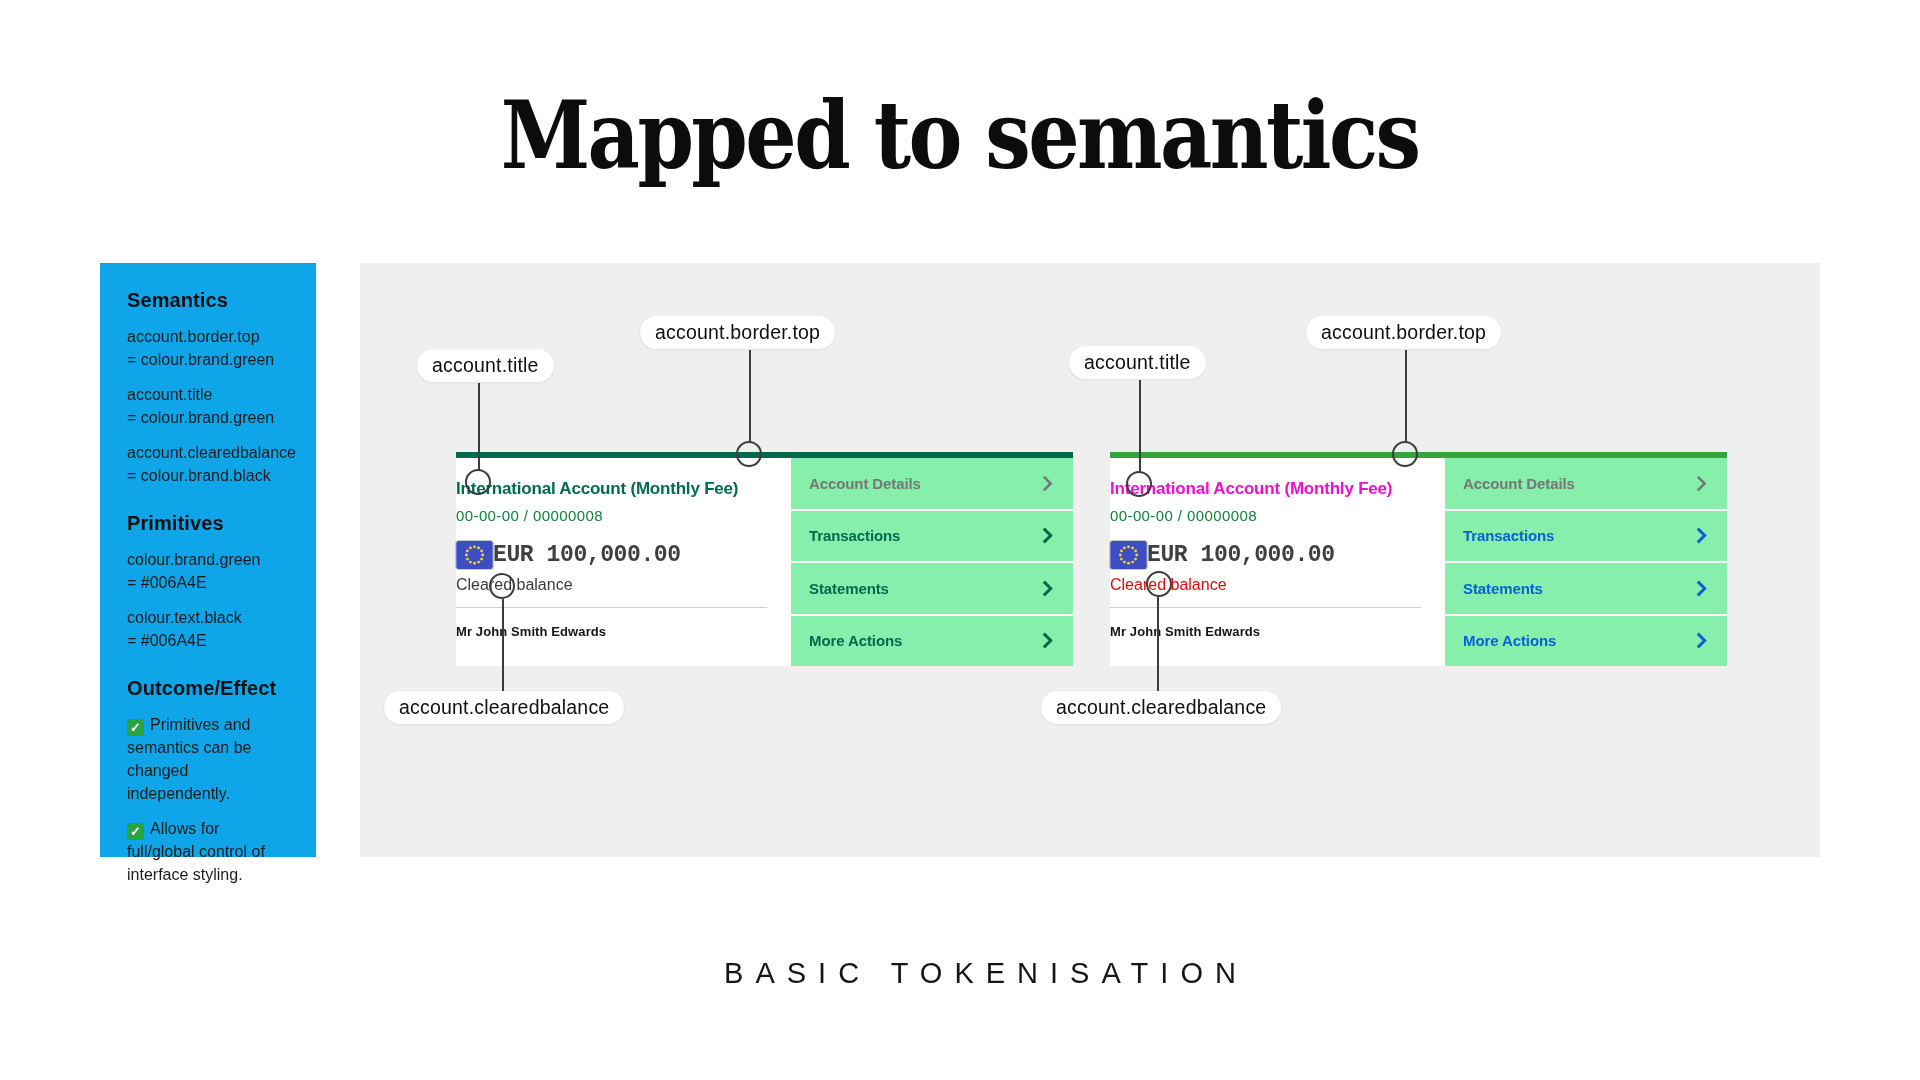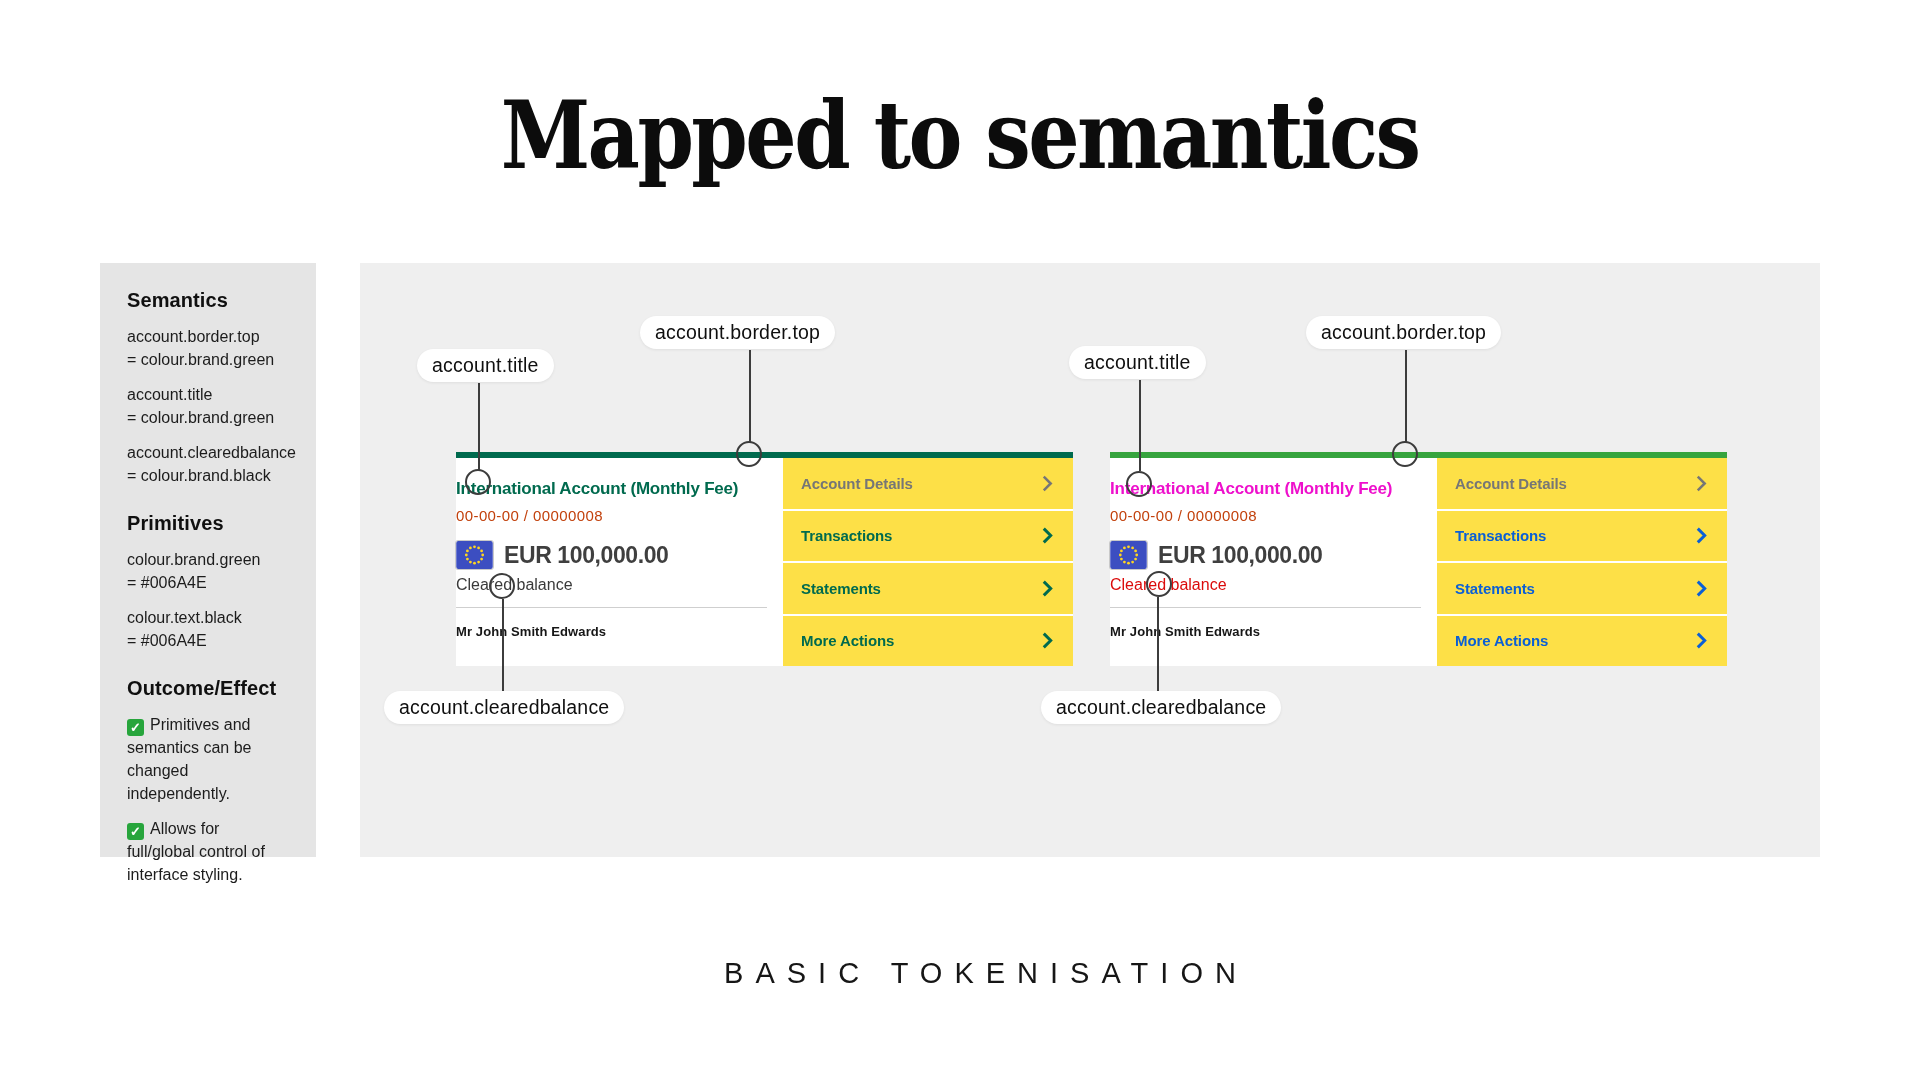--- a/index.html
+++ b/index.html
@@ -15,21 +15,21 @@
   }
   .slide-title-inner{display:inline-block;transform:scaleX(0.86);transform-origin:50% 50%;}
   
   .slide-caption{
     position:absolute;top:957px;left:0;width:1920px;box-sizing:border-box;padding-left:52px;
     text-align:center;font-size:29px;letter-spacing:12px;color:#161616;
   }
   
   .sidebar{
     position:absolute;left:100px;top:263px;width:216px;height:594px;
-    background:#e5e5e5;box-sizing:border-box;padding:26px 26px 0 27px;
+    background:#0ea5e9;box-sizing:border-box;padding:26px 26px 0 27px;
   }
   .main-panel{
     position:absolute;left:360px;top:263px;width:1460px;height:594px;background:#EFEFEF;
   }
   .sidebar h3{font-size:20px;margin:25px 0 13px;color:#101010;letter-spacing:0.1px;}
   .sidebar h3:first-child{margin-top:0;}
   .sb-item{font-size:16px;line-height:23px;color:#1c1c1c;margin-bottom:12px;max-width:182px;}
   .check{
     display:inline-block;width:17px;height:17px;background:#27A53C;border-radius:3px;
     color:#fff;font-size:13px;line-height:17px;text-align:center;font-weight:bold;
@@ -40,31 +40,31 @@
   .card-1{left:456px;}
   .card-2{left:1110px;}
   .topbar{height:6px;width:100%;}
   .card-1 .topbar{background:#006A4E;}
   .card-2 .topbar{background:#36A43E;}
   .card-body{display:flex;height:208px;background:#ffffff;}
   .card-left{width:327px;box-sizing:border-box;padding:21px 16px 0 0;background:#fff;}
   .card-title{font-size:17px;font-weight:bold;letter-spacing:-0.2px;}
   .card-1 .card-title{color:#006A4E;}
   .card-2 .card-title{color:#EE10CC;}
-  .card-acct{font-size:15px;color:#c2410c;margin-top:8px;letter-spacing:0.4px;}
-  .amount-row{margin-top:17px;display:flex;align-items:center;gap:11px;}
+  .card-acct{font-size:15px;color:#15803d;margin-top:8px;letter-spacing:0.4px;}
+  .amount-row{margin-top:17px;display:flex;align-items:center;font-family:Liberation Mono, monospace;}
   .amount{font-size:23px;font-weight:bold;color:#3f3f3f;letter-spacing:-0.4px;}
   .balance{font-size:16px;margin-top:7px;color:#3a3a3a;}
   .card-2 .balance{color:#DB0B0B;}
   .divider{border-top:1px solid #cfcfcf;margin-top:13px;}
   .holder{font-size:13px;font-weight:bold;color:#161616;margin-top:16px;letter-spacing:0.1px;}
   .card-menu{flex:1;display:flex;flex-direction:column;background:#fff;}
   .menu-row{
-    flex:1;background:#fde047;margin-bottom:2px;display:flex;align-items:center;
-    justify-content:space-between;padding:0 20px 0 18px;cursor:pointer;
+    flex:1;background:#86efac;margin-bottom:2px;display:flex;align-items:center;
+    justify-content:space-between;padding:0 20px 0 18px;cursor:pointer;margin-left:8px;
   }
   .menu-row:last-child{margin-bottom:0;}
   .menu-label{font-size:15px;font-weight:bold;letter-spacing:-0.1px;}
   .menu-row.muted .menu-label{color:#767676;}
   .menu-row.muted .chev{color:#767676;}
   .card-1 .menu-row.accent .menu-label,.card-1 .menu-row.accent .chev{color:#006A4E;}
   .card-2 .menu-row.accent .menu-label,.card-2 .menu-row.accent .chev{color:#0A5FD6;}
   .chev{display:block;}
   .flag{display:block;border-radius:2px;outline:1px solid #c9c9c9;}
   

